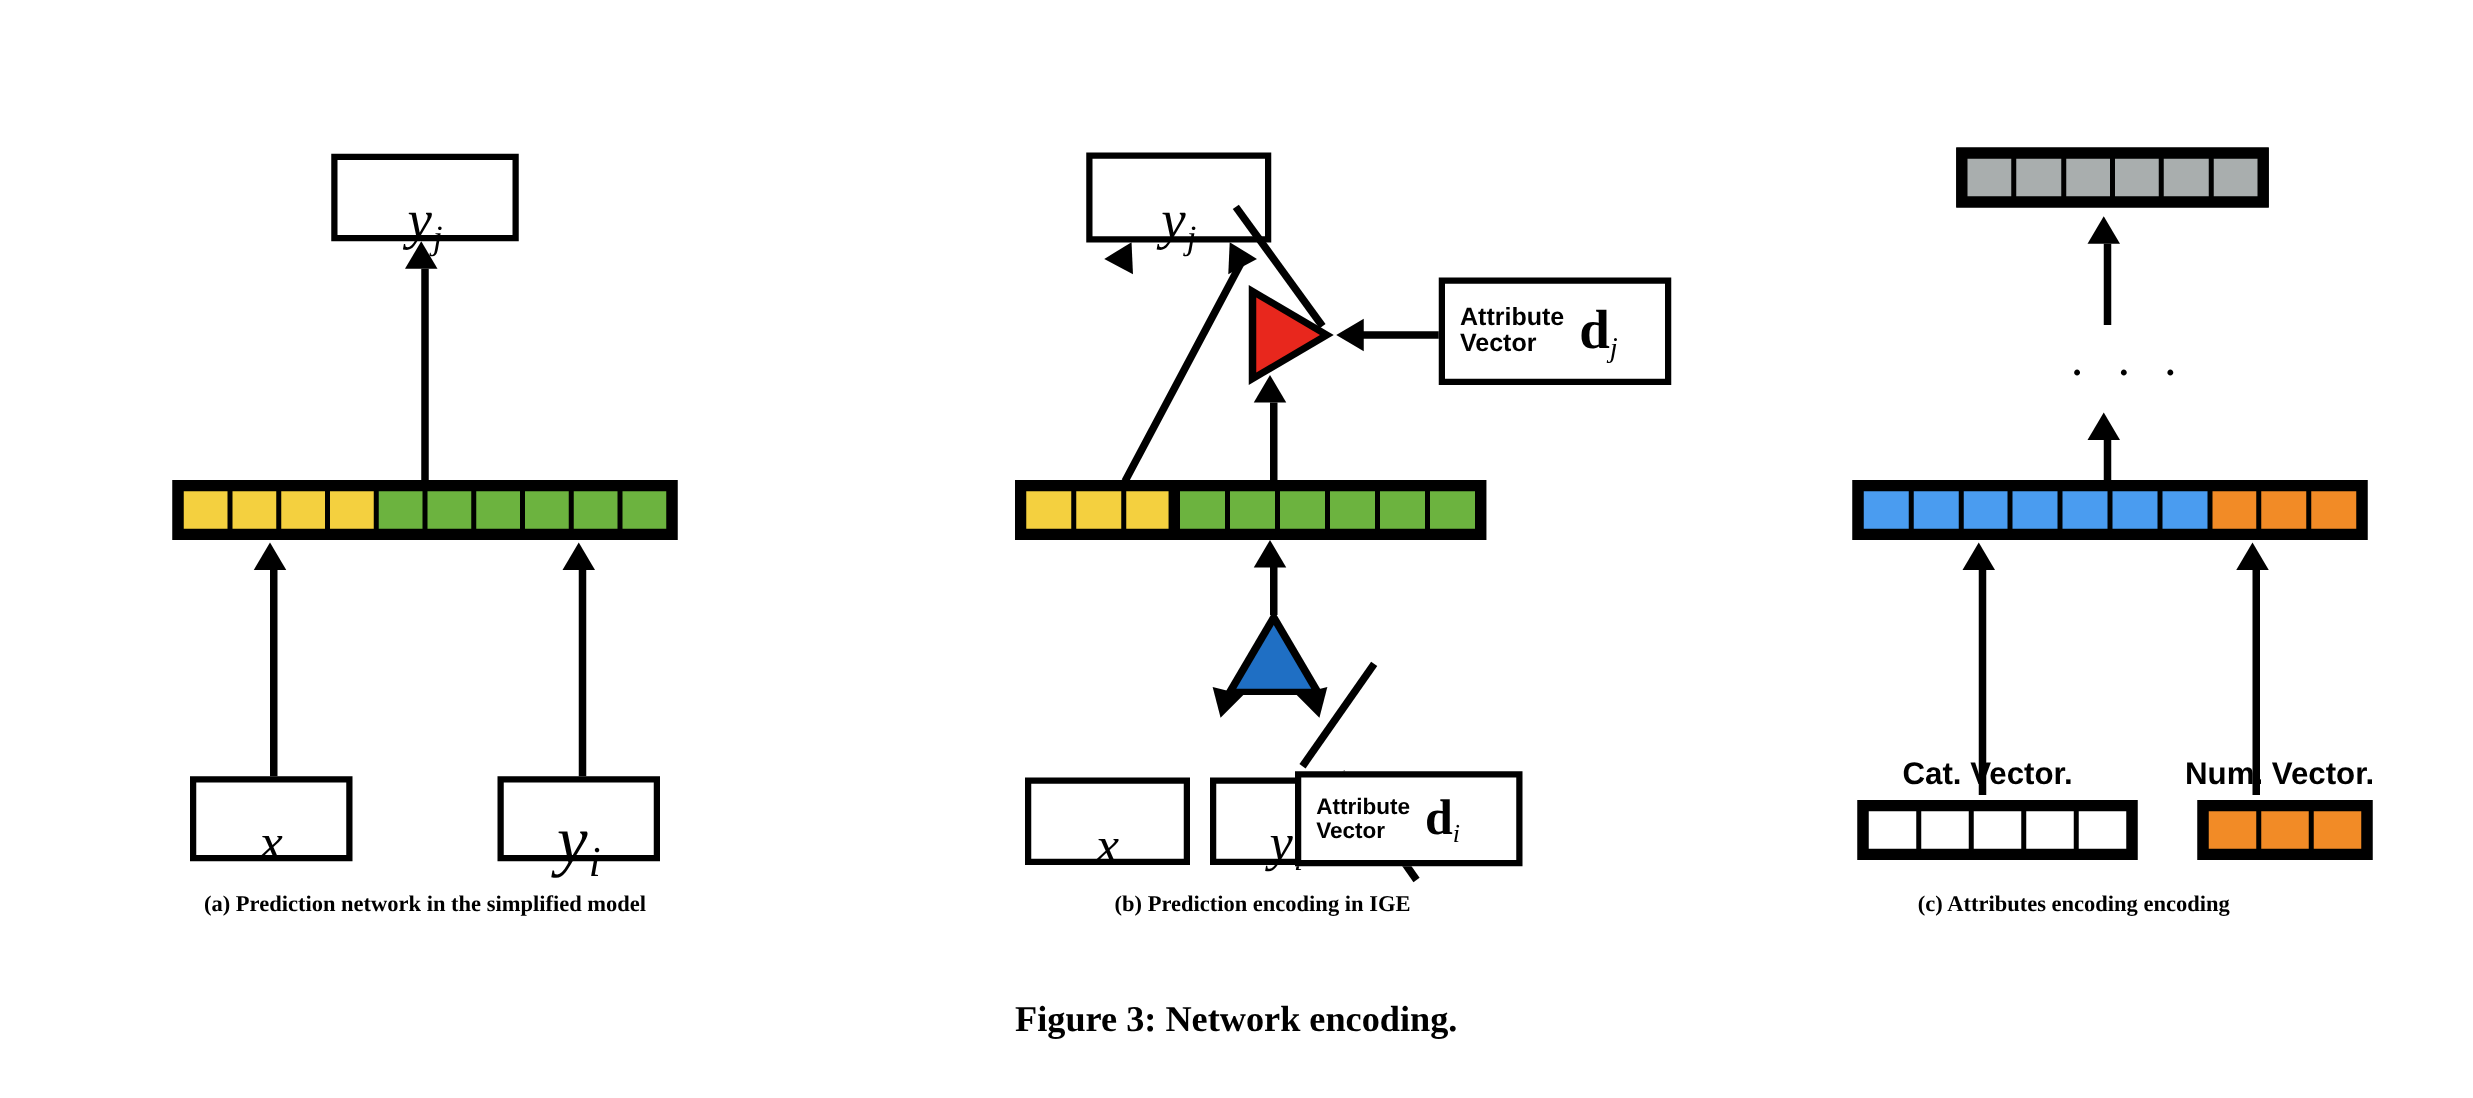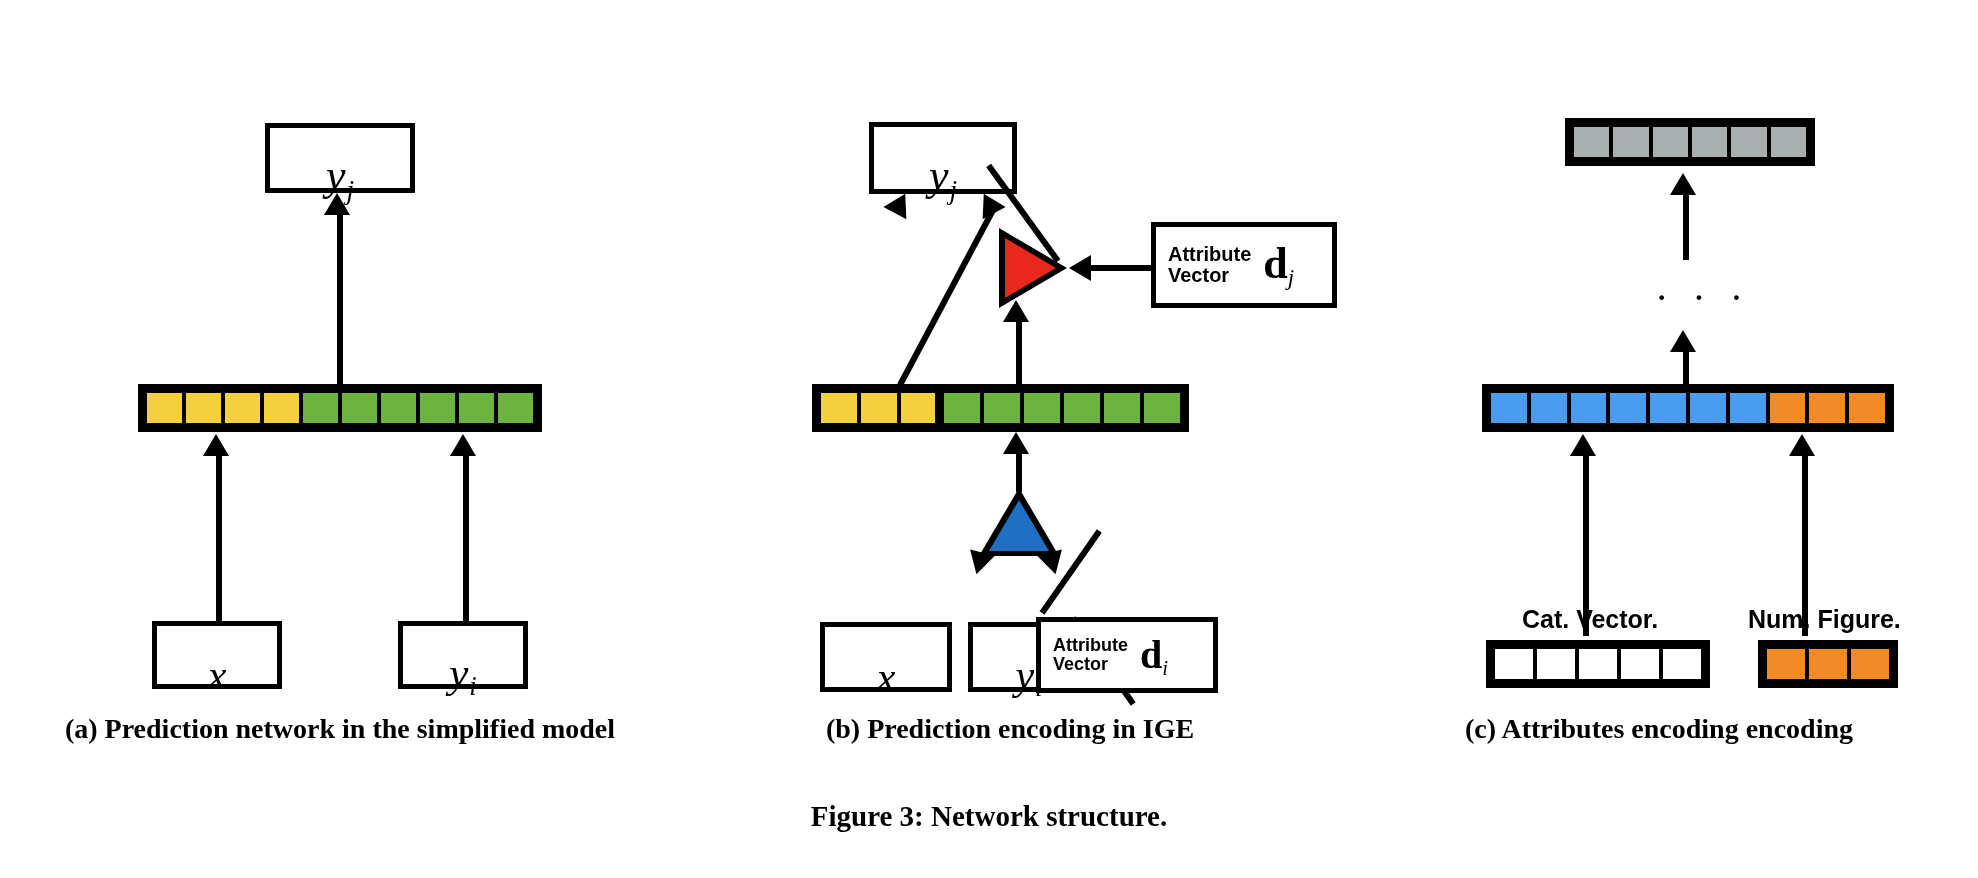--- a/index.html
+++ b/index.html
@@ -175,21 +175,21 @@
     letter-spacing: 7px;
     color: #000;
     line-height: 1;
   }
 
   
   .subcaption {
     position: absolute;
     font-family: "Liberation Serif", serif;
     font-weight: bold;
-    font-size: 28px;
+    font-size: 18px;
     color: #000;
     white-space: nowrap;
     text-align: center;
   }
   #figure-caption {
     position: absolute;
     left: 0;
     top: 800px;
     width: 1978px;
     text-align: center;
@@ -229,21 +229,21 @@
     <div class="line vline" style="left:216px; top:455px; height:168px;"></div>
     <div class="arrow-up" style="left:203px; top:434px;"></div>
 
     <div class="line vline" style="left:463px; top:455px; height:168px;"></div>
     <div class="arrow-up" style="left:450px; top:434px;"></div>
 
     <div class="node-box" style="left:152px; top:621px; width:130px; height:68px; font-size:42px;">
       <span class="math"><span>x</span></span>
     </div>
 
-    <div class="node-box" style="left:398px; top:621px; width:130px; height:68px; font-size:43px;">
+    <div class="node-box" style="left:398px; top:621px; width:130px; height:68px; font-size:55px;">
       <span class="math"><span>y</span><span class="sub">i</span></span>
     </div>
 
     <div class="subcaption" style="left:0; top:713px; width:680px;">(a) Prediction network in the simplified model</div>
   </div>
 
   <div class="panel" id="panel-b">
 
     <div class="node-box" style="left:189px; top:122px; width:148px; height:72px; font-size:44px;">
       <span class="math"><span>y</span><span class="sub">j</span></span>
@@ -356,26 +356,26 @@
     <div class="small-label" style="left:182px; top:605px;">Cat. Vector.</div>
 
     <div class="vec" style="left:146px; top:640px; width:224px; height:48px;">
         <div class="cell" style="width: 38px; background: rgb(255, 255, 255);"></div>
         <div class="cell" style="width: 38px; background: rgb(255, 255, 255);"></div>
         <div class="cell" style="width: 38px; background: rgb(255, 255, 255);"></div>
         <div class="cell" style="width: 38px; background: rgb(255, 255, 255);"></div>
         <div class="cell" style="width: 38px; background: rgb(255, 255, 255);"></div>
       </div>
 
-    <div class="small-label" style="left:408px; top:605px;">Num. Figure.</div>
+    <div class="small-label" style="left:408px; top:605px;">Num. Vector.</div>
 
     <div class="vec" style="left:418px; top:640px; width:140px; height:48px;">
         <div class="cell" style="width: 38px; background: rgb(242, 139, 38);"></div>
         <div class="cell" style="width: 38px; background: rgb(242, 139, 38);"></div>
         <div class="cell" style="width: 38px; background: rgb(242, 139, 38);"></div>
       </div>
 
     <div class="subcaption" style="left:0; top:713px; width:638px;">(c) Attributes encoding encoding</div>
   </div>
 
-  <div id="figure-caption">Figure 3: Network structure.</div>
+  <div id="figure-caption">Figure 3: Network encoding.</div>
 
 </div>
 
 </body></html>

